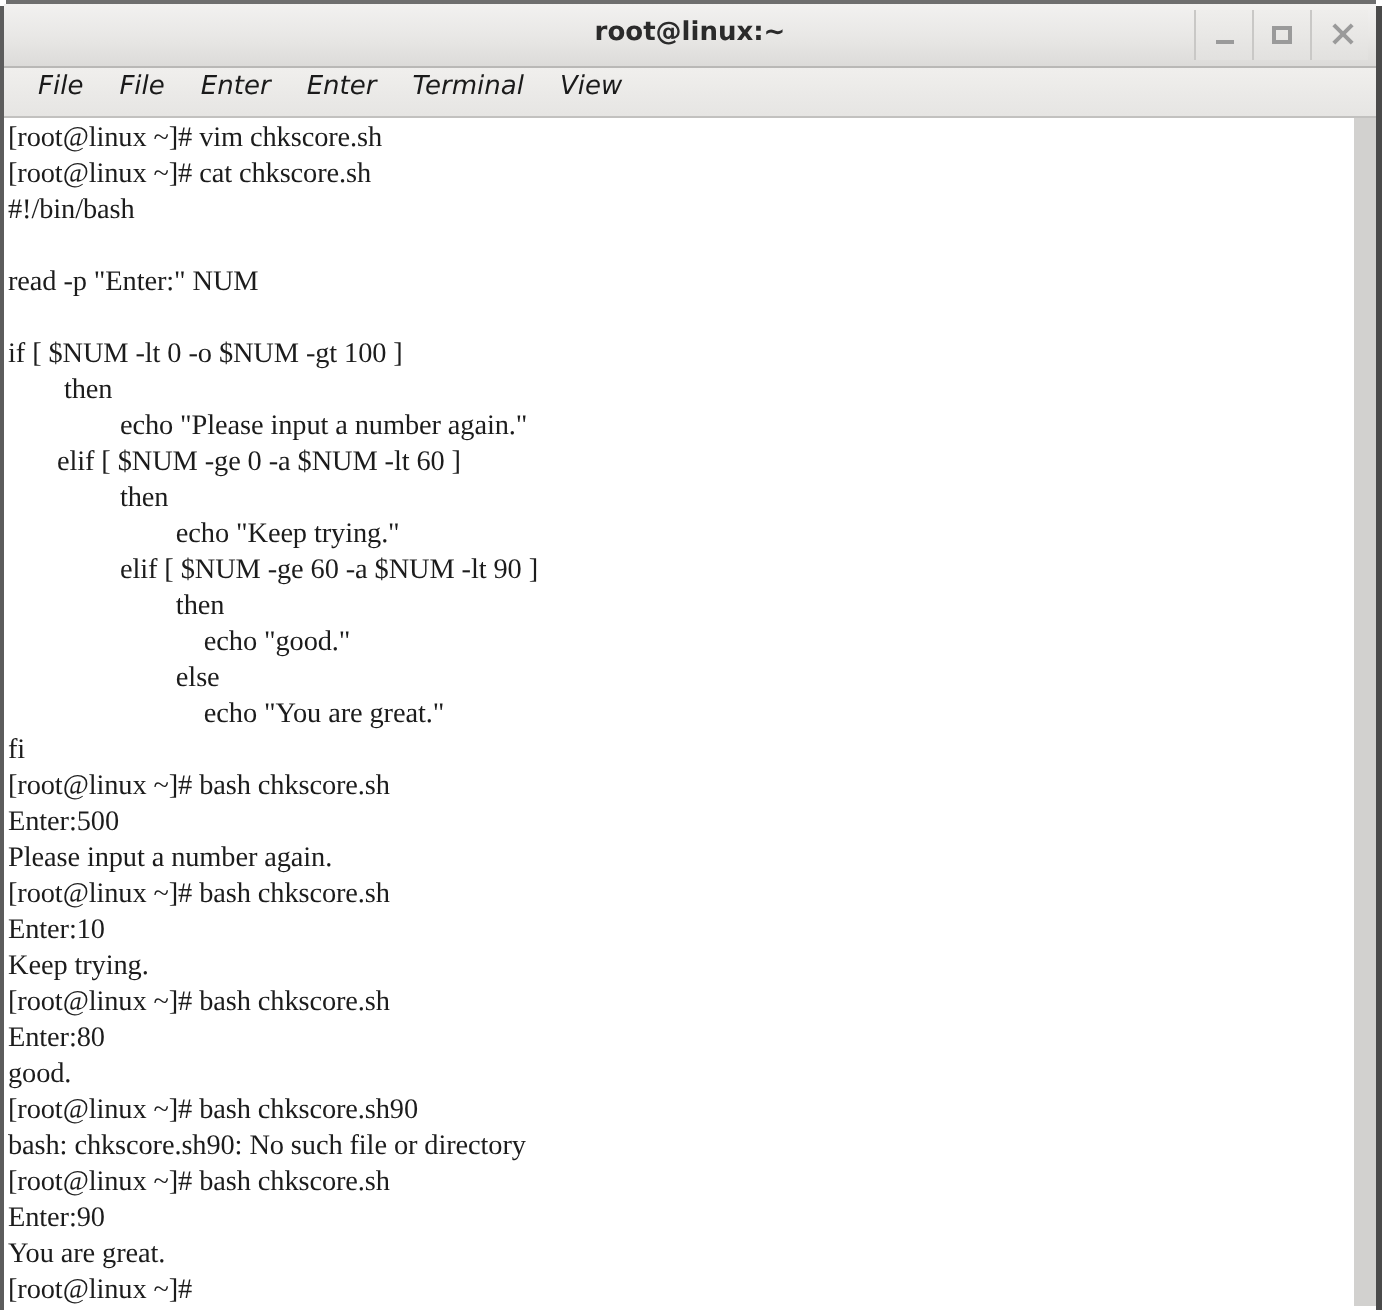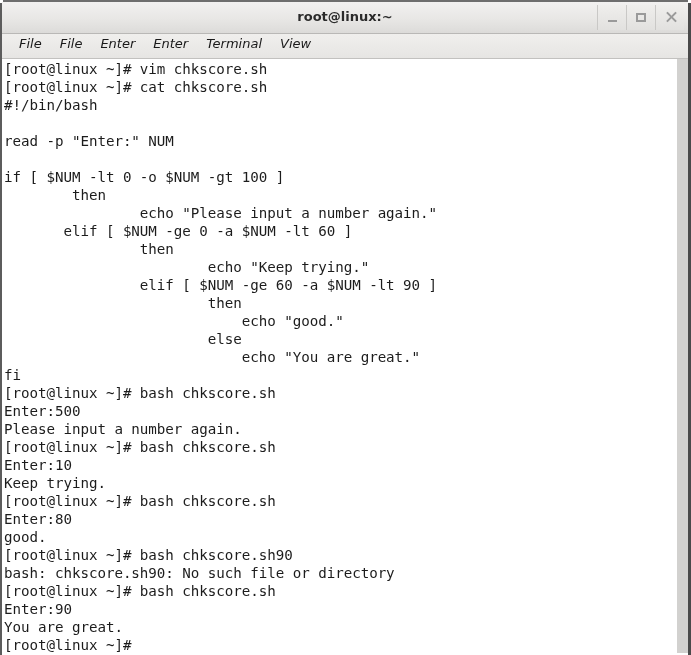--- a/index.html
+++ b/index.html
@@ -147,20 +147,21 @@
     font-family: "DejaVu Sans Mono", monospace;
     font-size: 14.2px;
     line-height: 18px;
     color: #1c1c1c;
     white-space: pre;
     letter-spacing: -0.05px;
   }
   .tline {
     height: 18px;
     white-space: pre;
+    font-family: Liberation Serif, serif;
   }
 
   
   #scrollbar {
     position: absolute;
     left: 676px;
     top: 59px;
     width: 12px;
     height: 594px;
     background: #d2d1cf;

